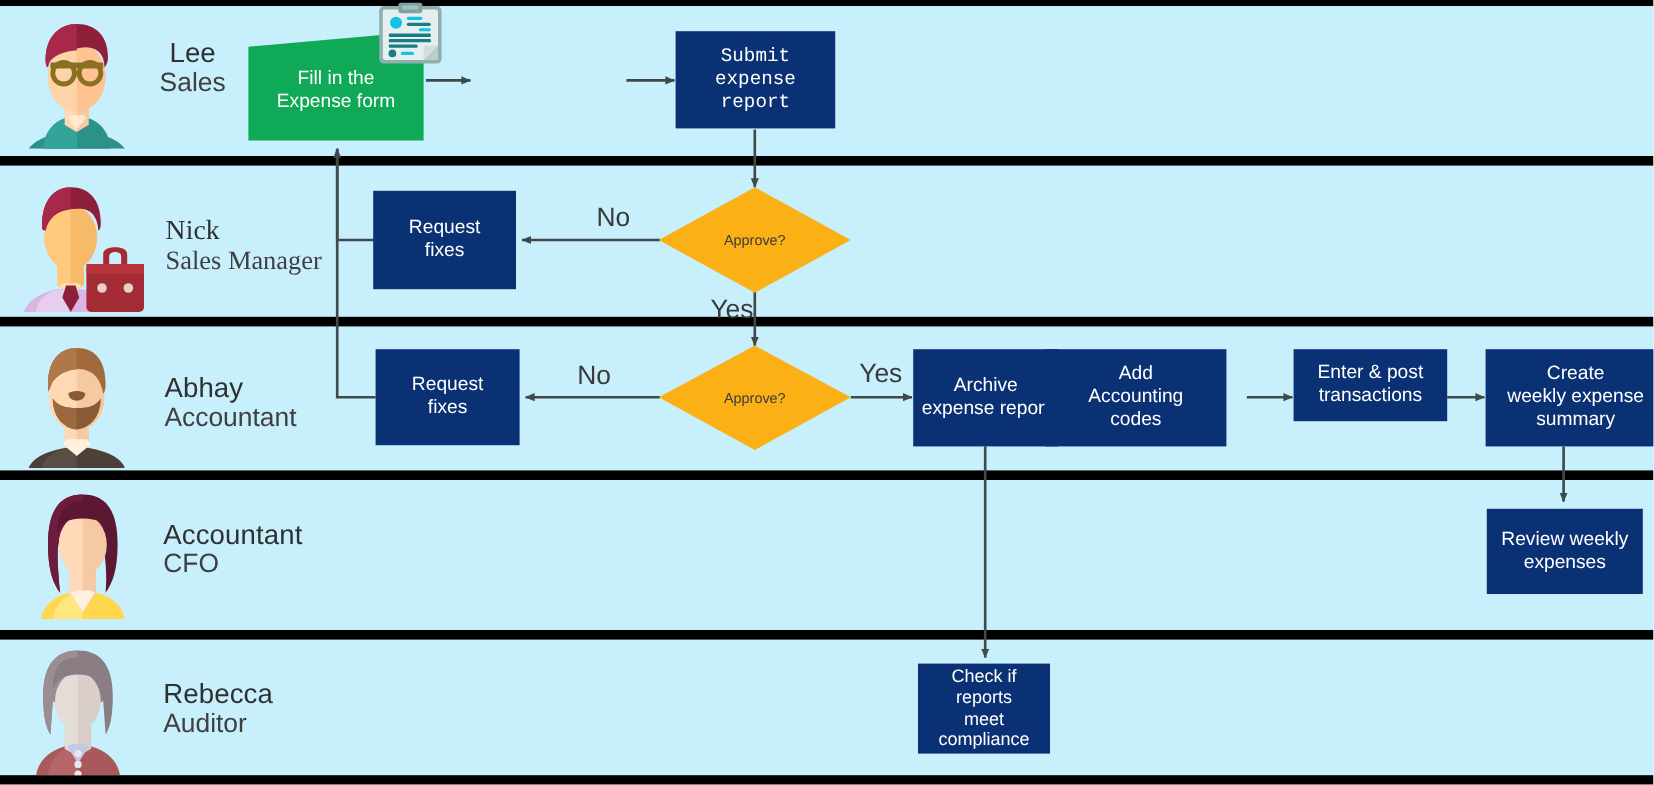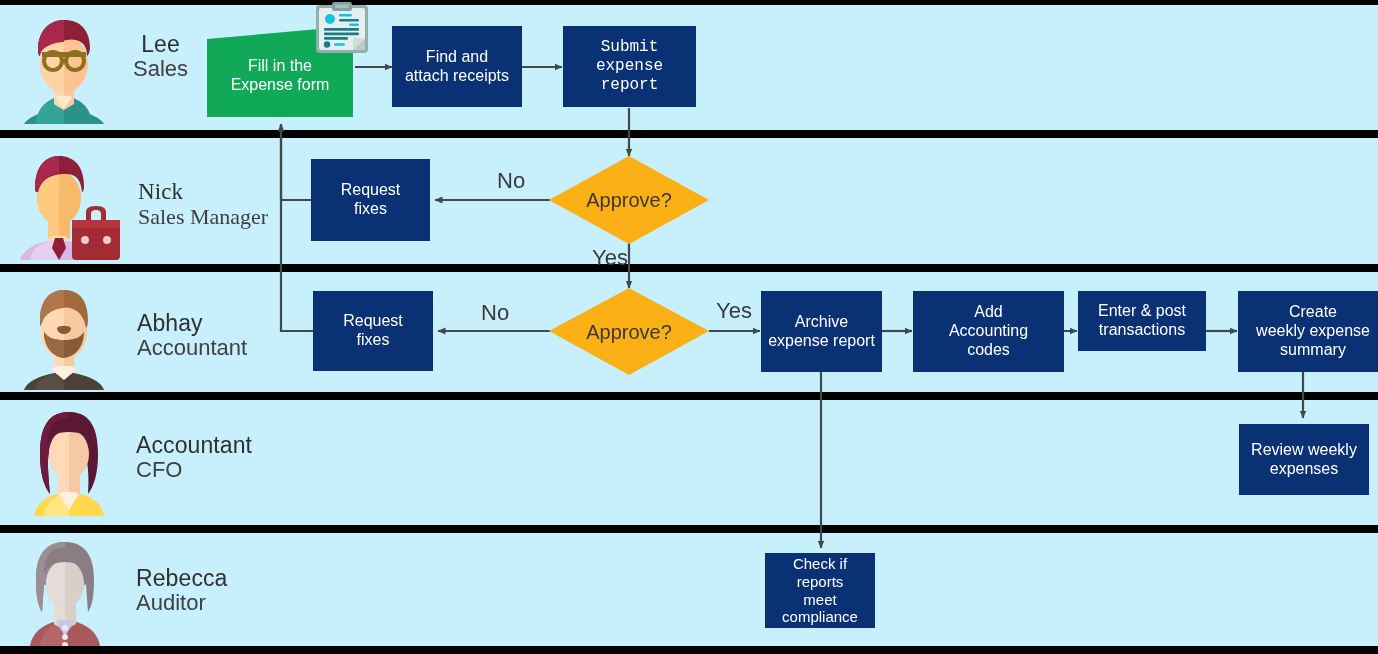--- a/index.html
+++ b/index.html
@@ -53,21 +53,21 @@
     white-space: pre-line;
   }
   .node.green {
     background: transparent;
     color: #ffffff;
   }
   .decision {
     position: absolute;
     display: flex; align-items: center; justify-content: center;
     color: #3a3a3a;
-    font-size: 20px;
+    font-size: 12px;
   }
   .decision .dtext { position: relative; z-index: 2; }
   .edge-label {
     position: absolute;
     font-size: 22px;
     color: #3a3a3a;
     z-index: 6;
   }
   svg.overlay {
     position: absolute; left:0; top:0;
@@ -238,22 +238,20 @@
     <polygon points="629,288 709,331 629,375 549,331" fill="#fbb116"></polygon>
   </svg>
 
   <svg class="overlay under" viewBox="0 0 1378 654">
     <polygon points="207,39 353,26 353,117 207,117" fill="#0fa958"></polygon>
   </svg>
 
   <div class="node green" style="left:207px;top:34px;width:146px;height:83px;z-index:3;">Fill in the
 Expense form</div>
 
-  <div class="node" style="left:392px;top:26px;width:130px;height:81px;z-index:3;">Find and
-attach receipts</div>
 
   <div class="node" style="left:563px;top:26px;width:133px;height:81px;z-index:3;font-family:Liberation Mono, monospace;">Submit
 expense report</div>
 
   <div class="node" style="left:311px;top:159px;width:119px;height:82px;z-index:3;">Request
 fixes</div>
 
   <div class="decision" style="left:549px;top:156px;width:160px;height:88px;z-index:3;">
     <span class="dtext">Approve?</span>
   </div>
@@ -261,21 +259,21 @@
   <div class="node" style="left:313px;top:291px;width:120px;height:80px;z-index:3;">Request
 fixes</div>
 
   <div class="decision" style="left:549px;top:288px;width:160px;height:88px;z-index:3;">
     <span class="dtext">Approve?</span>
   </div>
 
   <div class="node" style="left:761px;top:291px;width:121px;height:81px;z-index:3;">Archive
 expense report</div>
 
-  <div class="node" style="left:913px;top:291px;width:151px;height:81px;z-index:3;">Add
+  <div class="node" style="left:871px;top:291px;width:151px;height:81px;z-index:3;">Add
 Accounting
 codes</div>
 
   <div class="node" style="left:1078px;top:291px;width:128px;height:60px;z-index:3;">Enter &amp; post
 transactions</div>
 
   <div class="node" style="left:1238px;top:291px;width:150px;height:81px;z-index:3;">Create
 weekly expense
 summary</div>
 

